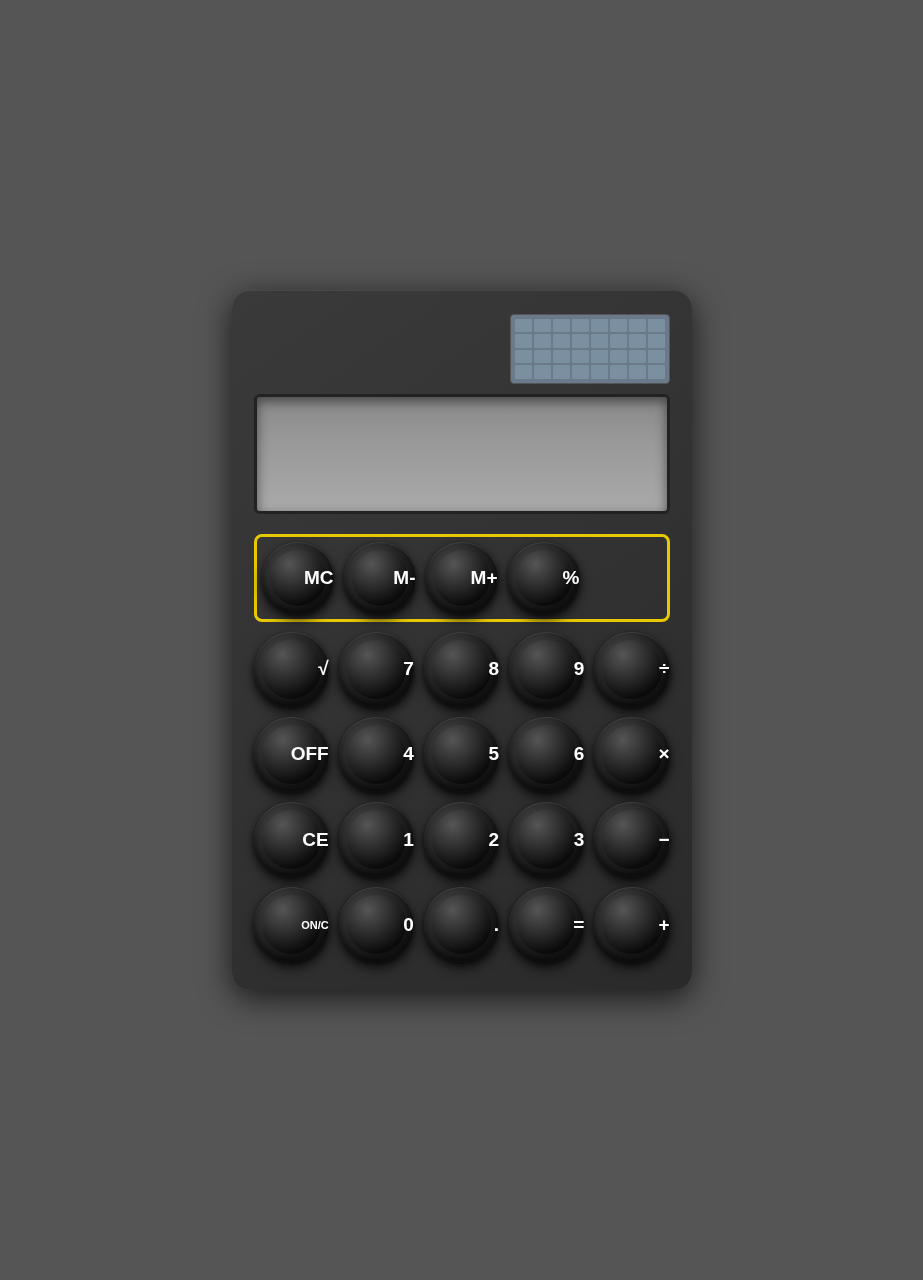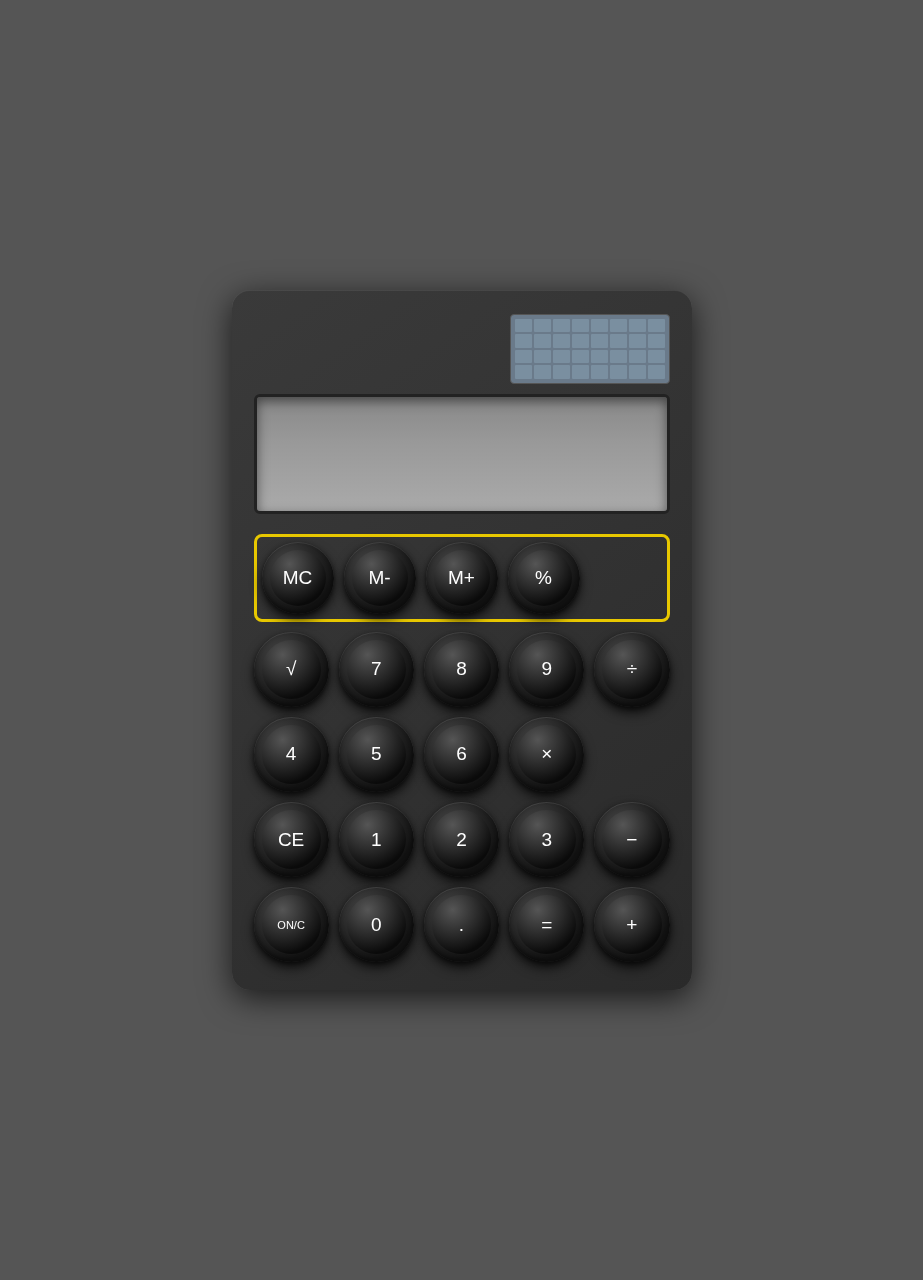--- a/index.html
+++ b/index.html
@@ -71,26 +71,26 @@
       grid-template-columns: repeat(5, 1fr);
       gap: 10px;
     }
 
     .calc-btn {
       background: radial-gradient(circle at 35% 30%, #444, #111 70%);
       border: none;
       border-radius: 50%;
       color: white;
       font-size: 18px;
-      font-weight: normal;
+      font-weight: bold;
       cursor: pointer;
       aspect-ratio: 1;
       display: flex;
       align-items: center;
-      justify-content: center;
+      justify-content: flex-end;
       box-shadow:
         0 6px 12px rgba(0,0,0,0.7),
         0 2px 4px rgba(0,0,0,0.5),
         inset 0 1px 0 rgba(255,255,255,0.1),
         inset 0 -2px 4px rgba(0,0,0,0.4);
       transition: transform 0.08s, box-shadow 0.08s;
       width: 100%;
       position: relative;
     }
 
@@ -184,20 +184,23 @@
       <button class="calc-btn">
           <span>9</span>
         </button>
       <button class="calc-btn">
           <span>÷</span>
         </button>
     </div>
 
     <div class="btn-row">
       <button class="calc-btn">
+          <span>OFF</span>
+        </button>
+      <button class="calc-btn">
           <span>4</span>
         </button>
       <button class="calc-btn">
           <span>5</span>
         </button>
       <button class="calc-btn">
           <span>6</span>
         </button>
       <button class="calc-btn">
           <span>×</span>

